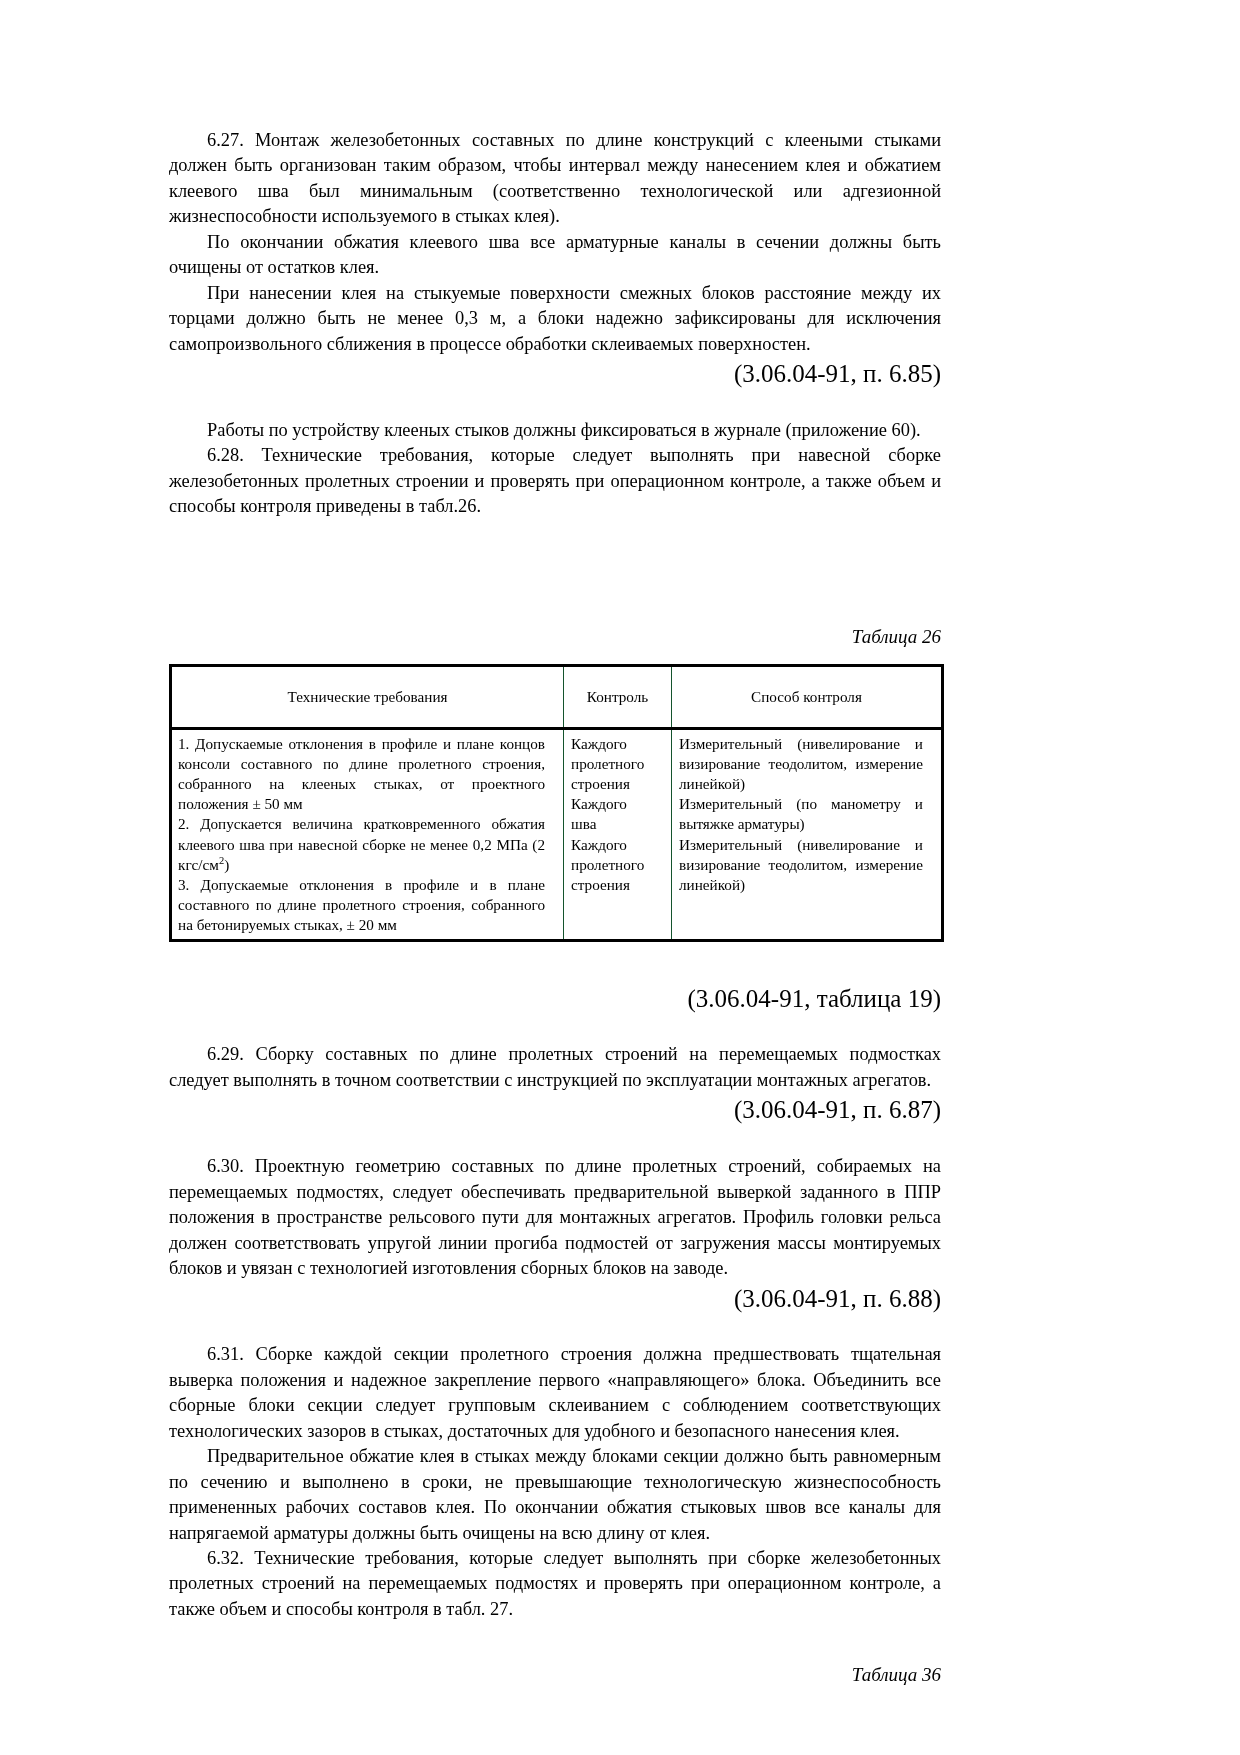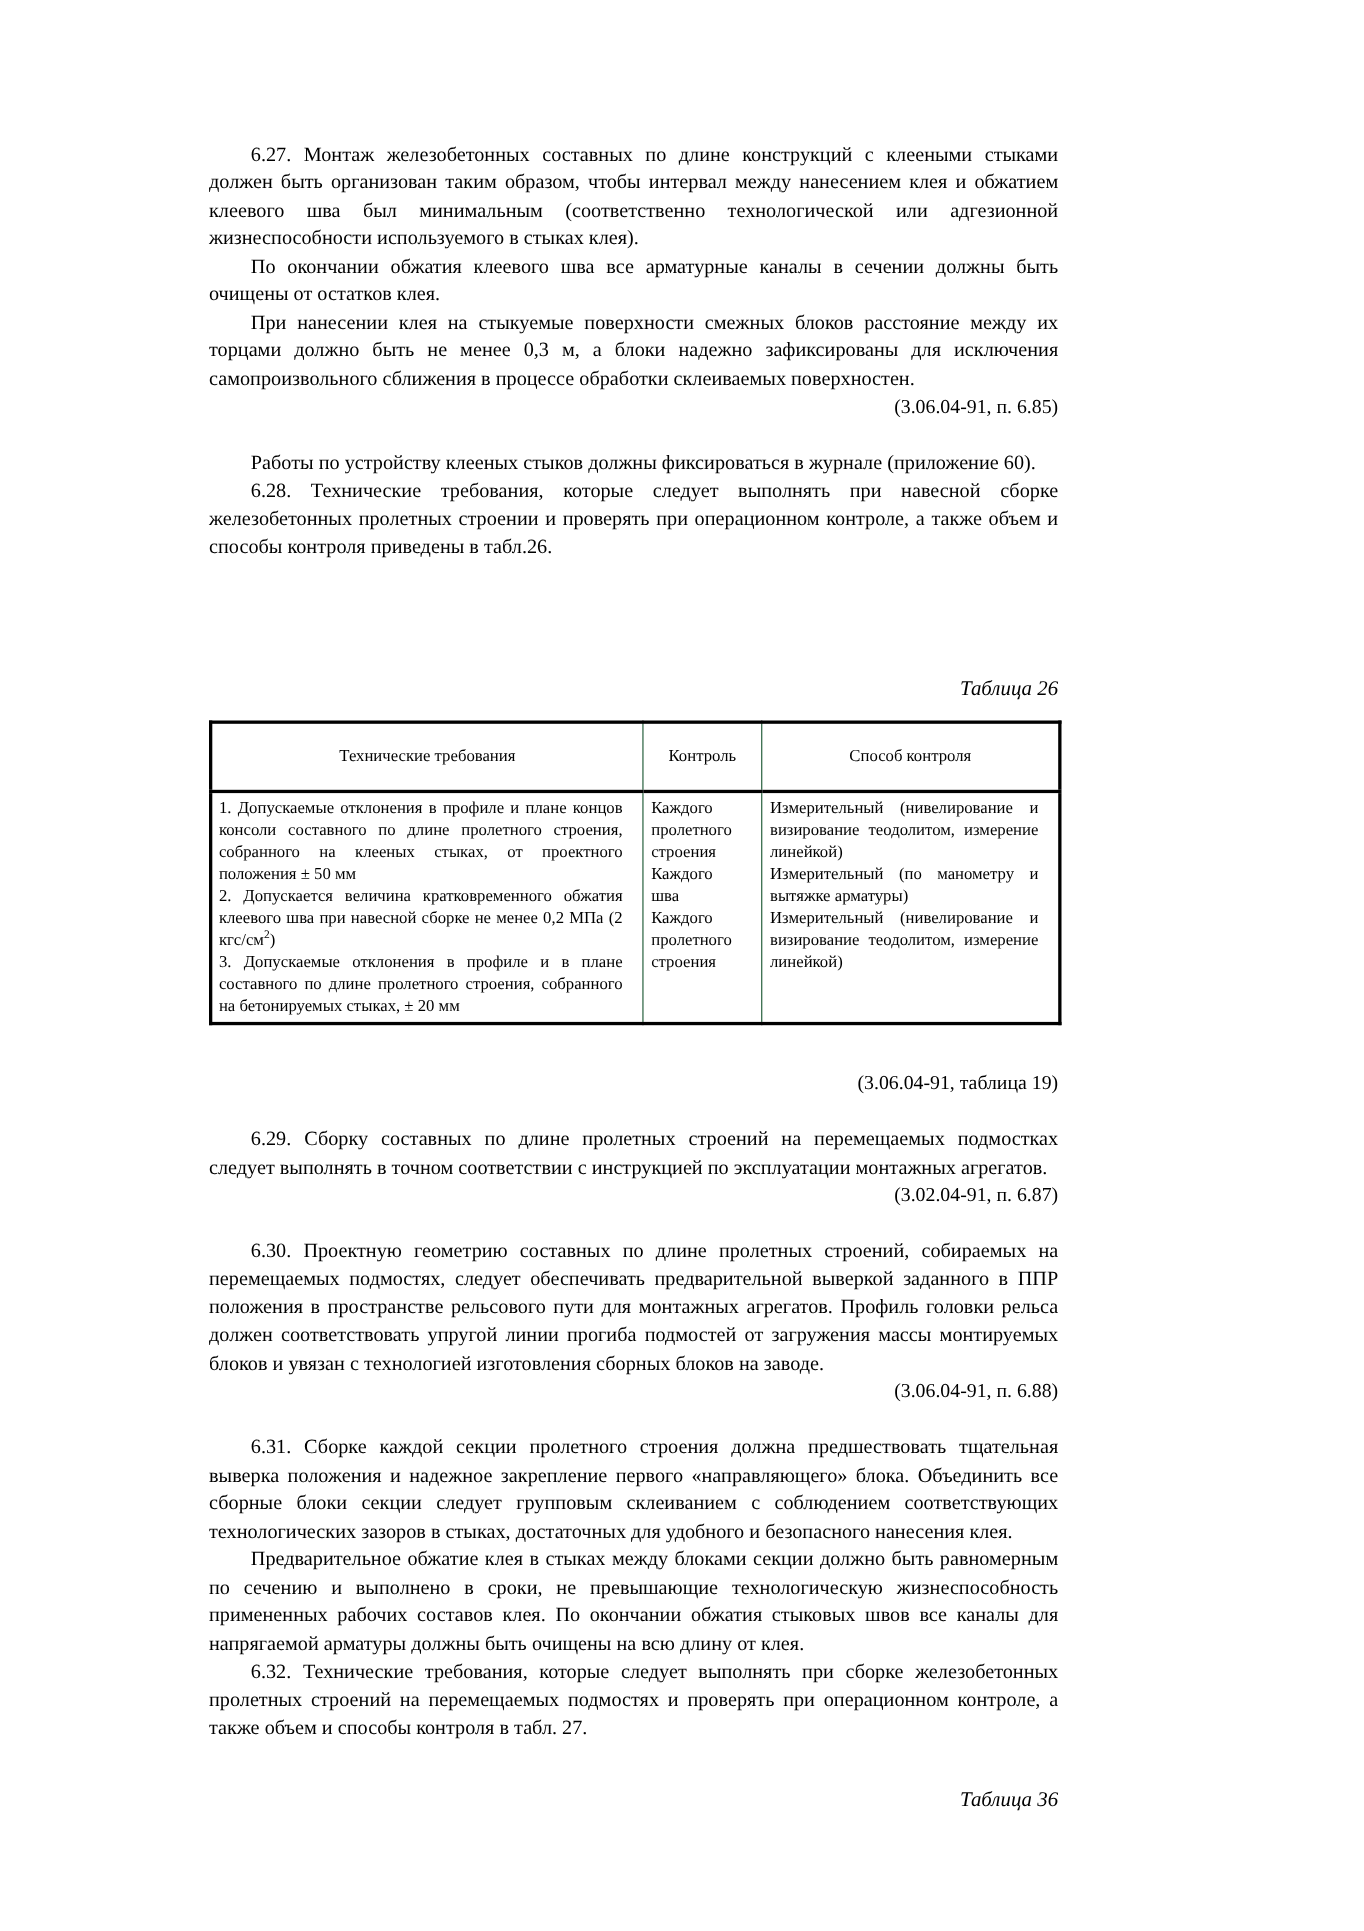--- a/index.html
+++ b/index.html
@@ -14,36 +14,36 @@
   .page {
     position: relative;
     width: 1240px;
     height: 1755px;
     margin: 0 auto;
     background: #ffffff;
     overflow: hidden;
   }
   .content {
     position: absolute;
-    left: 190px;
+    left: 169px;
     top: 128px;
     width: 772px;
   }
   p.para {
     margin: 0;
     font-size: 18.4px;
     line-height: 1.385;
     text-align: justify;
     text-indent: 38px;
     hyphens: none;
     word-spacing: 0;
   }
   p.ref {
     margin: 0;
-    font-size: 18px;
+    font-size: 25px;
     line-height: 1.385;
     text-align: right;
   }
   .gap-sm { height: 14px; }
   .gap-md { height: 26px; }
   .gap-lg { height: 40px; }
   .gap-xl { height: 64px; }
 
   .table-caption {
     margin: 0;
@@ -153,21 +153,21 @@
       </tbody>
     </table>
 
     <div class="gap-lg"></div>
 
     <p class="ref">(3.06.04-91, таблица 19)</p>
 
     <div class="gap-md"></div>
 
     <p class="para">6.29. Сборку составных по длине пролетных строений на перемещаемых подмостках следует выполнять в точном соответствии с инструкцией по эксплуатации монтажных агрегатов.</p>
-    <p class="ref">(3.02.04-91, п. 6.87)</p>
+    <p class="ref">(3.06.04-91, п. 6.87)</p>
 
     <div class="gap-md"></div>
 
     <p class="para">6.30. Проектную геометрию составных по длине пролетных строений, собираемых на перемещаемых подмостях, следует обеспечивать предварительной выверкой заданного в ППР положения в пространстве рельсового пути для монтажных агрегатов. Профиль головки рельса должен соответствовать упругой линии прогиба подмостей от загружения массы монтируемых блоков и увязан с технологией изготовления сборных блоков на заводе.</p>
     <p class="ref">(3.06.04-91, п. 6.88)</p>
 
     <div class="gap-md"></div>
 
     <p class="para">6.31. Сборке каждой секции пролетного строения должна предшествовать тщательная выверка положения и надежное закрепление первого «направляющего» блока. Объединить все сборные блоки секции следует групповым склеиванием с соблюдением соответствующих технологических зазоров в стыках, достаточных для удобного и безопасного нанесения клея.</p>
     <p class="para">Предварительное обжатие клея в стыках между блоками секции должно быть равномерным по сечению и выполнено в сроки, не превышающие технологическую жизнеспособность примененных рабочих составов клея. По окончании обжатия стыковых швов все каналы для напрягаемой арматуры должны быть очищены на всю длину от клея.</p>

